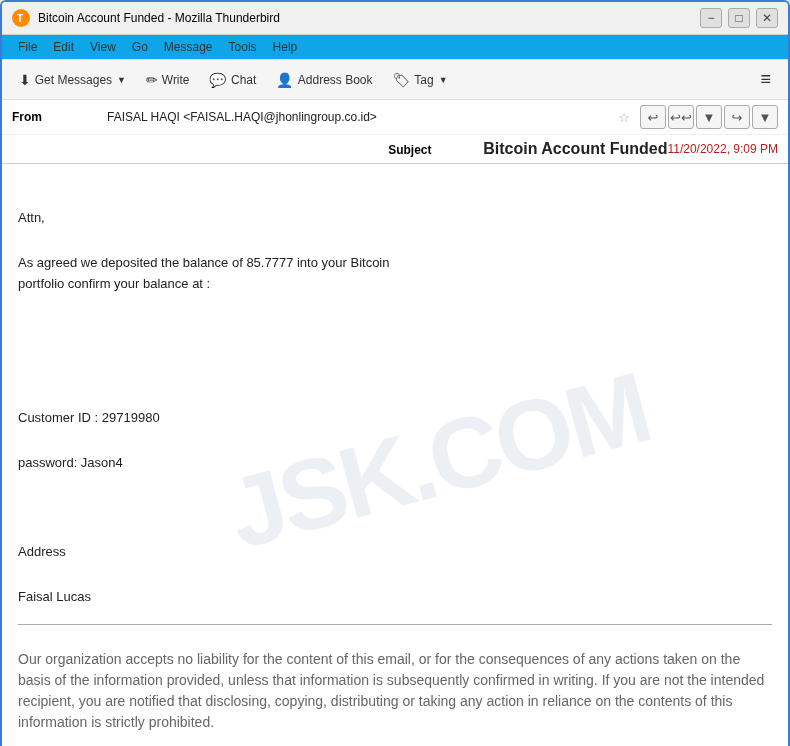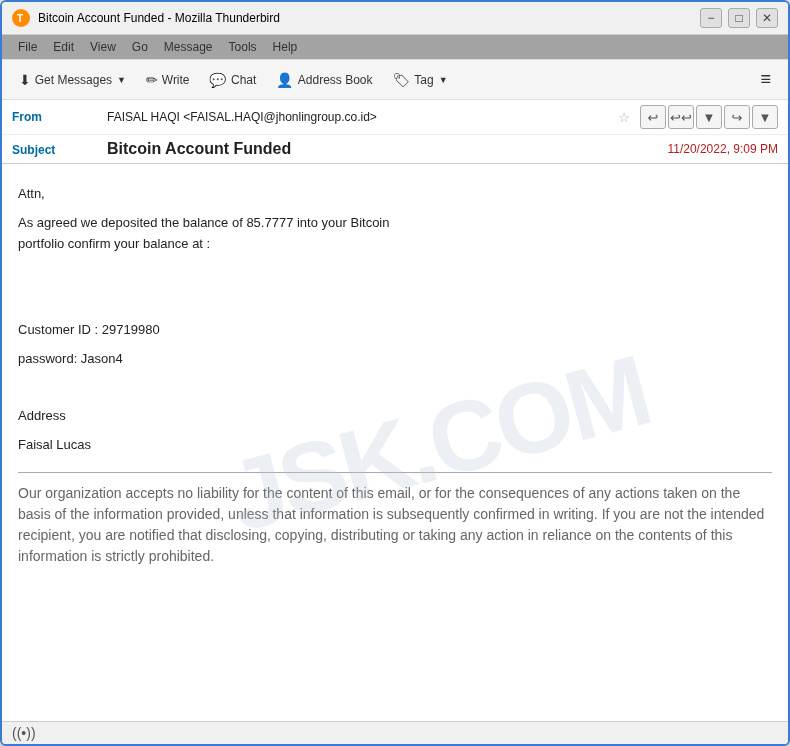--- a/index.html
+++ b/index.html
@@ -63,21 +63,21 @@
       border-radius: 3px;
       display: flex;
       align-items: center;
       justify-content: center;
       font-size: 12px;
       cursor: pointer;
       color: #444;
     }
     
     .menu-bar {
-      background: #a3a3a3;
+      background: #0ea5e9;
       display: flex;
       align-items: center;
       padding: 2px 8px;
       border-bottom: 1px solid #ddd;
     }
     .menu-item {
       padding: 3px 8px;
       font-size: 12px;
       color: #333;
       cursor: pointer;
@@ -118,21 +118,21 @@
     .email-header-row {
       display: flex;
       align-items: center;
       padding: 5px 10px;
       border-bottom: 1px solid #eee;
     }
     .email-header-row:last-child { border-bottom: none; }
     .header-label {
       font-weight: bold;
       font-size: 12px;
-      color: #0369a1;
+      color: #000000;
       min-width: 55px;
     }
     .header-value {
       font-size: 12px;
       color: #222;
       flex: 1;
       margin-left: 40px;
     }
     .header-value-bold {
       font-weight: bold;
@@ -182,21 +182,21 @@
       transform: translate(-40%, -50%) rotate(-15deg);
       font-size: 100px;
       font-weight: 900;
       color: rgba(180, 190, 210, 0.25);
       pointer-events: none;
       user-select: none;
       letter-spacing: -4px;
       white-space: nowrap;
       font-family: 'Arial Black', Impact, sans-serif;
     }
-    .email-body p { margin-bottom: 8px; }
+    .email-body p { margin-bottom: 8px; margin-top: 24px; }
     .disclaimer-divider {
       border: none;
       border-top: 1px solid #aaa;
       margin: 16px 0 10px 0;
     }
     .disclaimer-text {
       font-size: 14px;
       color: #666;
       line-height: 1.5;
     }
@@ -286,21 +286,21 @@
       <span class="star-icon">☆</span>
 
       <div class="nav-buttons" style="margin-left:10px;">
         <div class="nav-btn">↩</div>
         <div class="nav-btn">↩↩</div>
         <div class="nav-btn">▼</div>
         <div class="nav-btn">↪</div>
         <div class="nav-btn">▼</div>
       </div>
     </div>
-    <div class="email-header-row" style="display:flex; justify-content:space-between;">
+    <div class="email-header-row" style="display:flex; justify-content:flex-end;">
       <div style="display:flex; align-items:baseline;">
         <span class="header-label">Subject</span>
         <span class="header-value header-value-bold">Bitcoin Account Funded</span>
       </div>
       <span class="header-date">11/20/2022, 9:09 PM</span>
     </div>
   </div>
 
   <div class="email-body">
 

